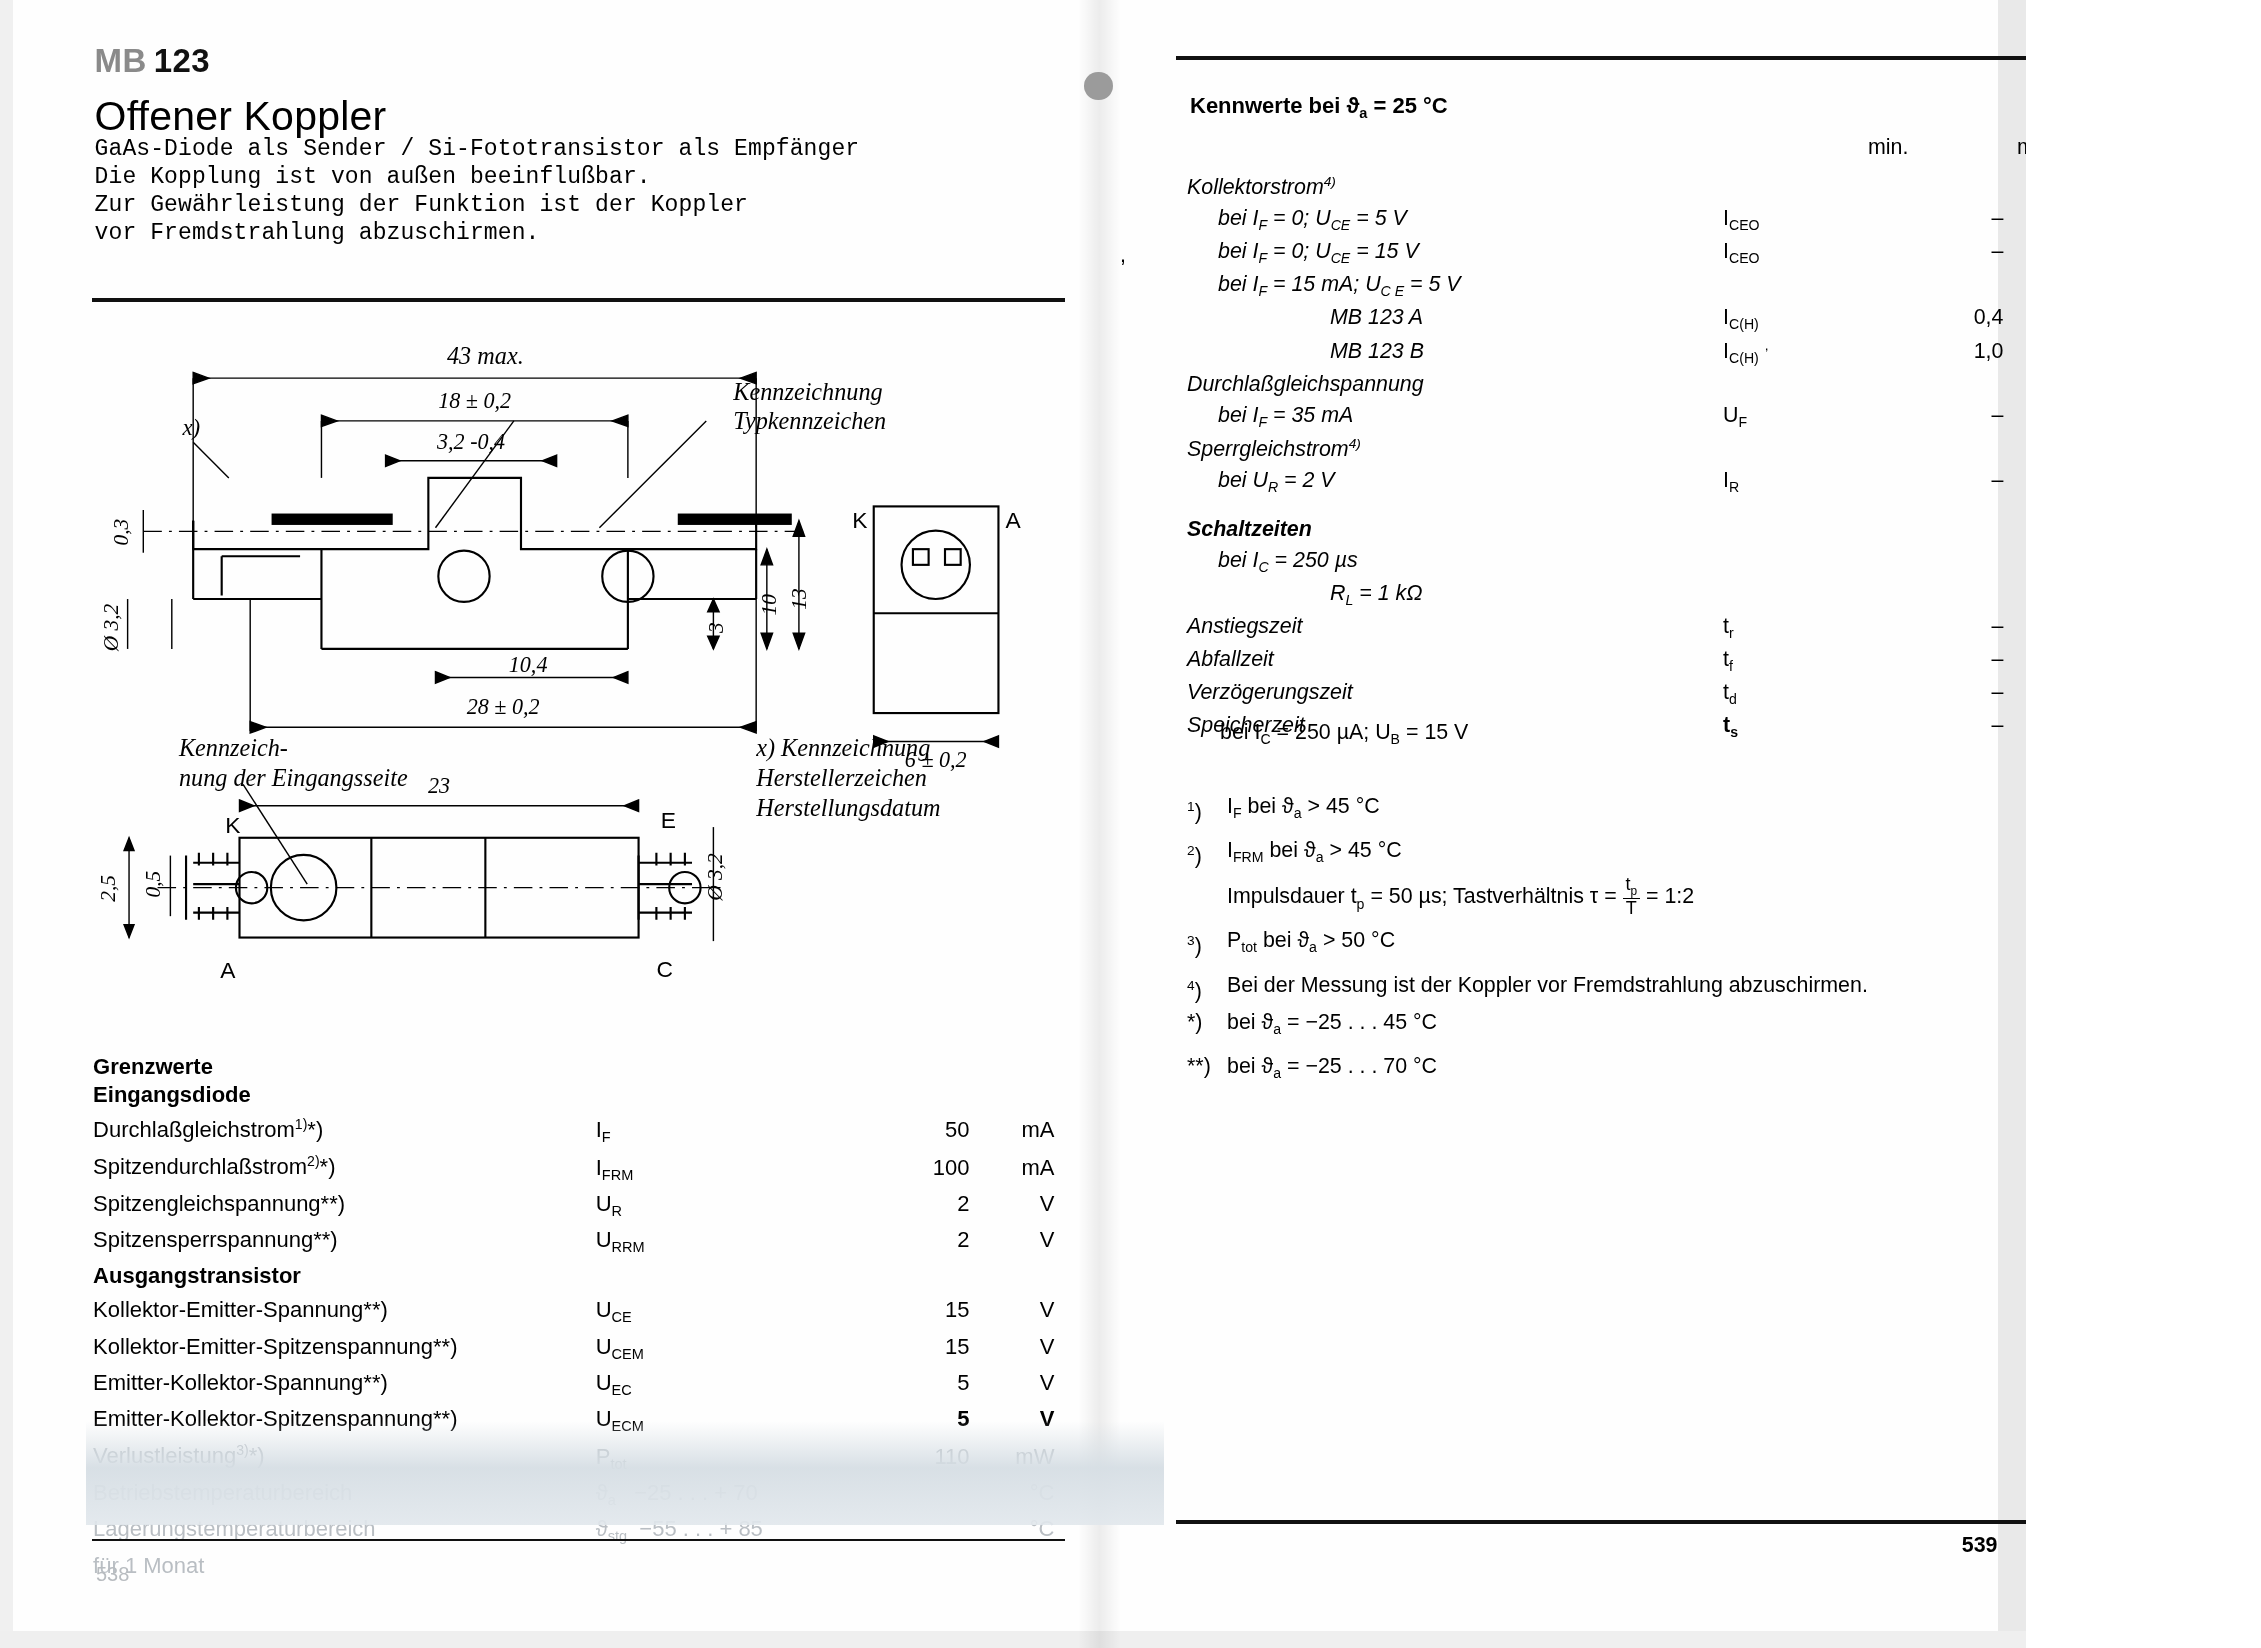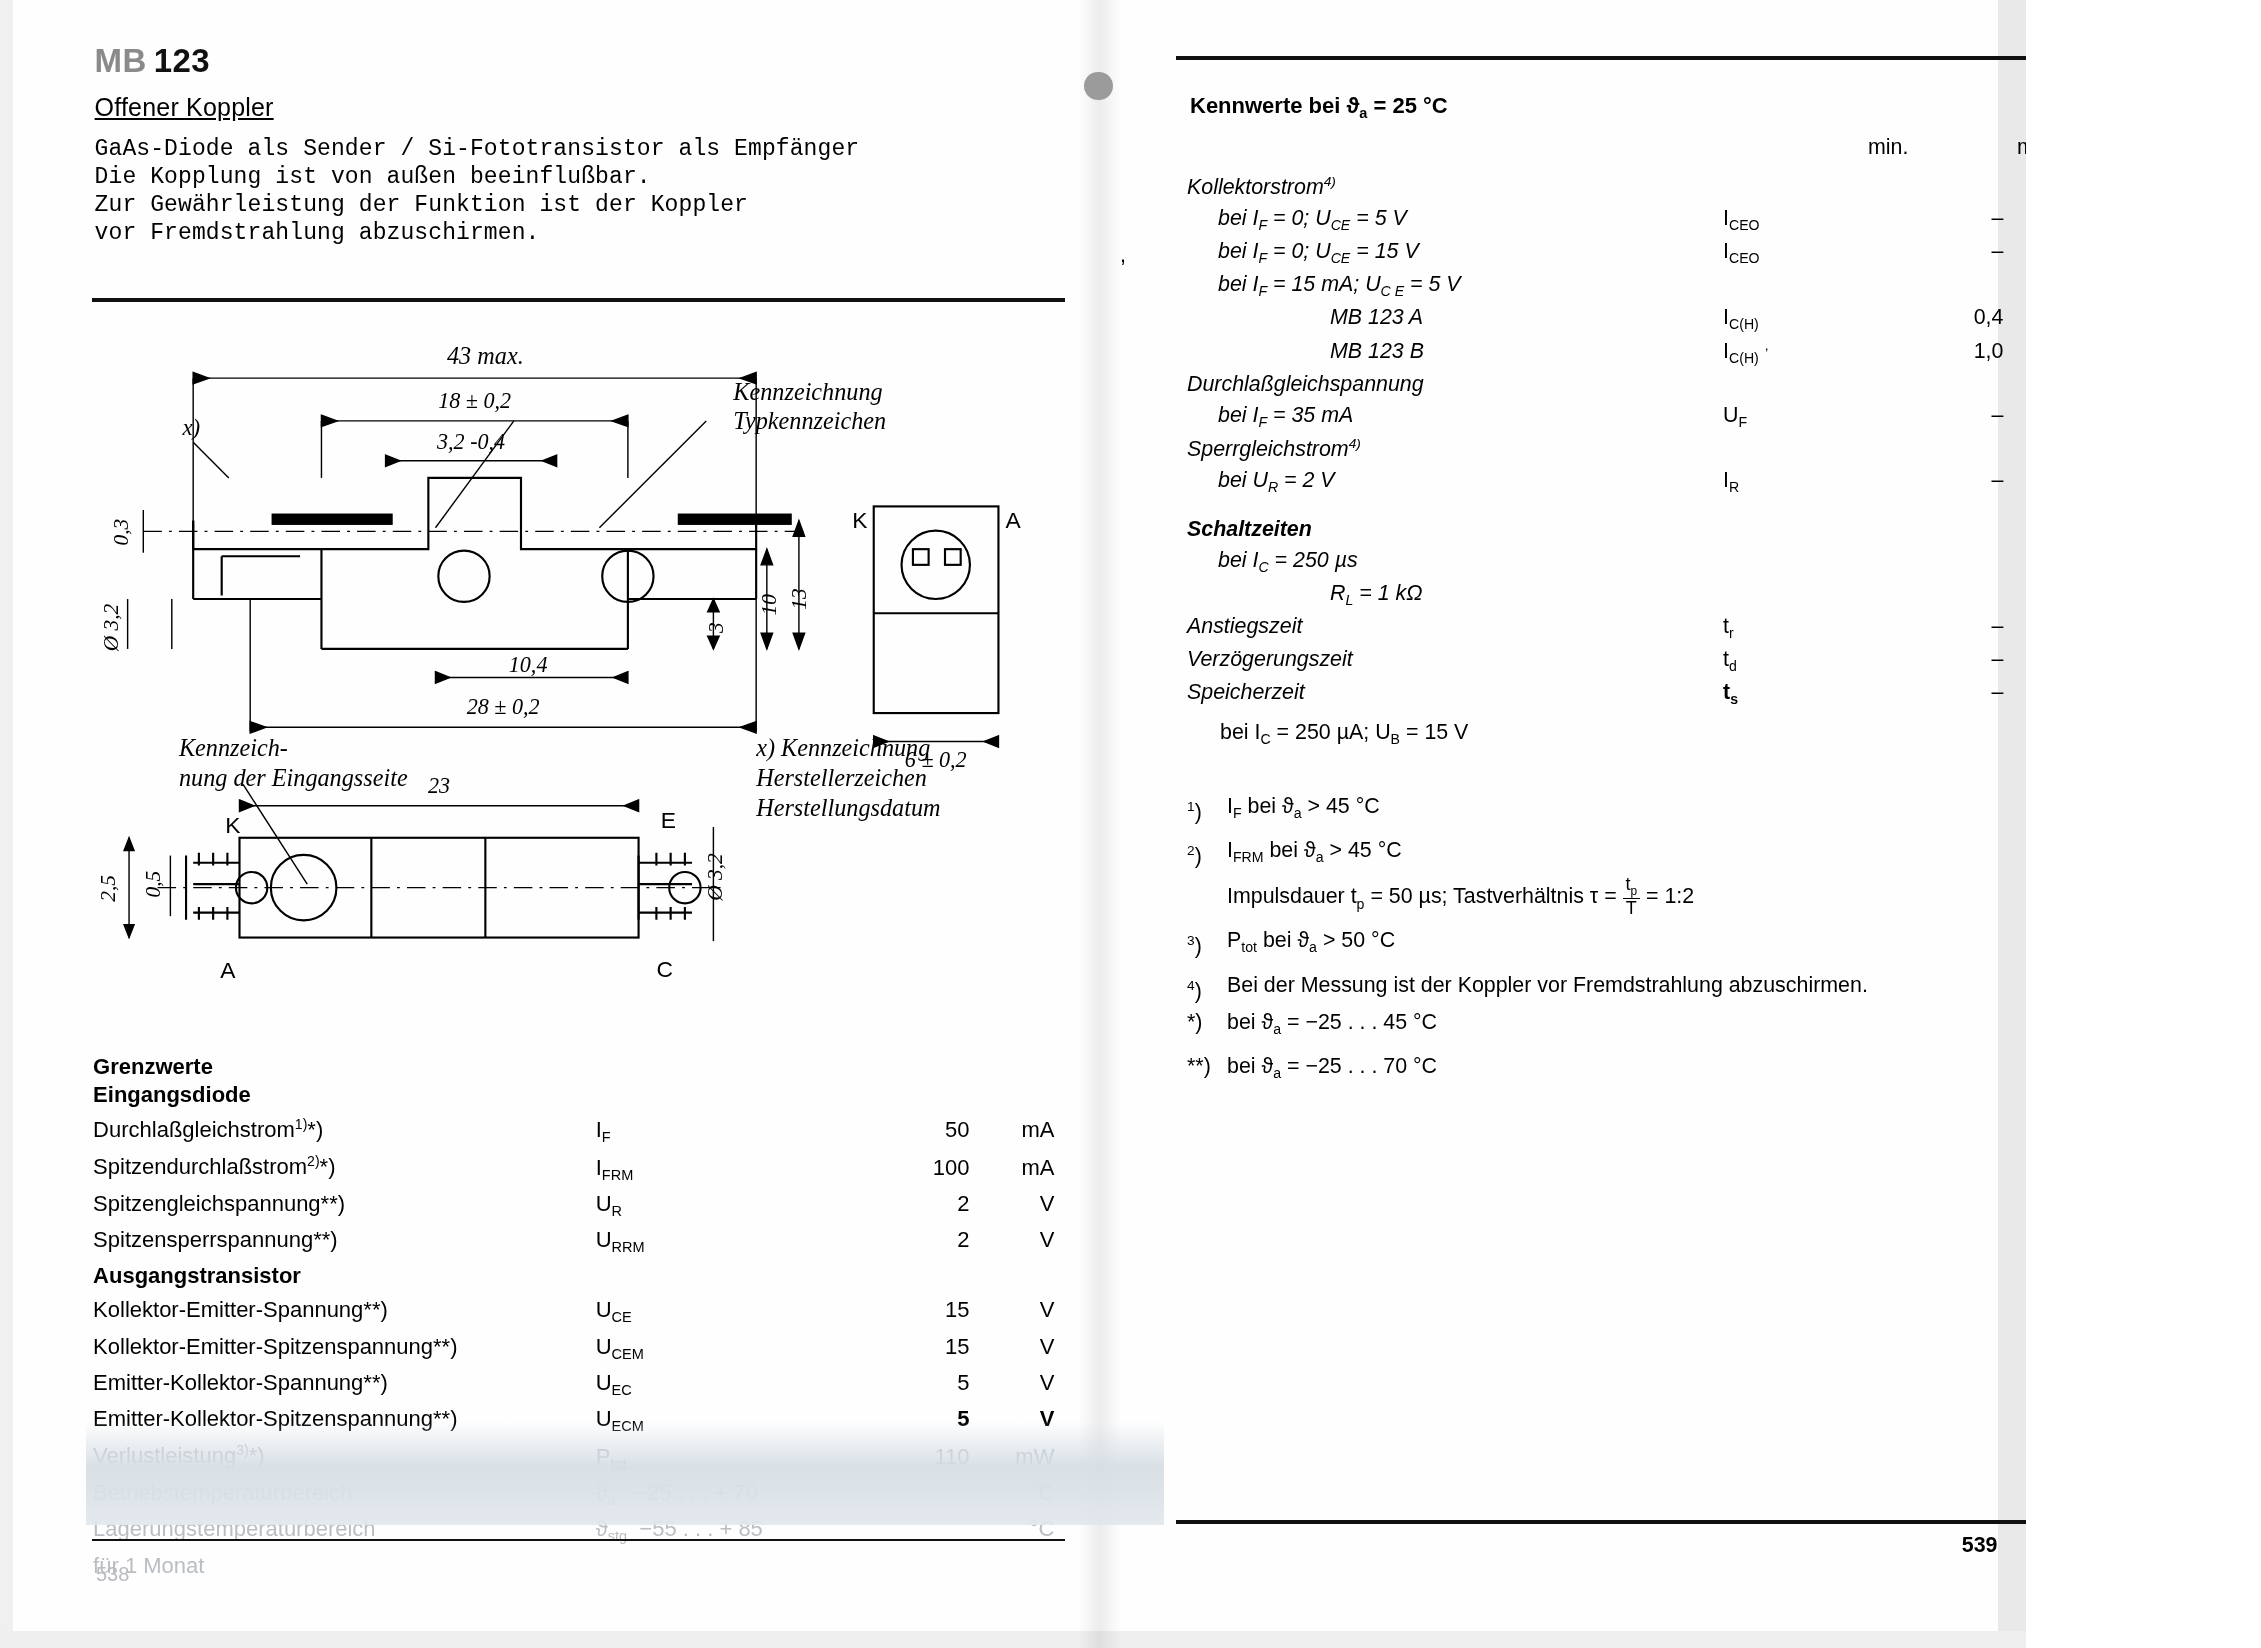--- a/index.html
+++ b/index.html
@@ -19,21 +19,21 @@
 
   .col-left { position:absolute; left:86px; top:28.5px; width:977px; height:1575px; }
 
   
   .title-row { position:absolute; left:8.6px; top:13px; font-size:33px; font-weight:bold; letter-spacing:0.4px; }
   .title-mb { color:#8a8a8a; }
   .title-num { color:#111; margin-left:7.1px; }
 
   .dot-mark { position:absolute; left:998px; top:43px; width:28.5px; height:28.5px; border-radius:50%; background:#9b9b9b; }
 
-  .subtitle { position:absolute; left:8.6px; top:64px; font-size:25px; letter-spacing:0.2px;text-decoration:underline; }
+  .subtitle { position:absolute; left:8.6px; top:64px; font-size:41px; letter-spacing:0.2px; }
   .desc { position:absolute; left:8.6px; top:106px; font-size:23px; line-height:28px; letter-spacing:0.1px;font-family:Liberation Mono, monospace; }
   .desc div { white-space:nowrap; }
   .rule-mid { position:absolute; left:5.7px; top:269px; width:973px; height:4.3px; background:#111; }
   .rule-bottom-left { position:absolute; left:5.7px; top:1510px; width:973px; height:2.9px; background:#111; }
 
   .comma-mark { position:absolute; left:1034px; top:214px; font-size:21.4px; }
 
   
   .drawing { position:absolute; left:0px; top:285px; width:984px; height:734px; }
   .drawing svg { display:block; }
@@ -456,20 +456,27 @@
           <td class="r-unit"></td>
       </tr>
       <tr>
         <td class="r-name">Anstiegszeit</td>
         <td class="r-sym">t<sub>r</sub></td>
         <td class="r-min">–</td>
         <td class="r-max">25</td>
         <td class="r-unit">µs</td>
       </tr>
       <tr>
+        <td class="r-name">Abfallzeit</td>
+        <td class="r-sym">t<sub>f</sub></td>
+        <td class="r-min">–</td>
+        <td class="r-max">25</td>
+        <td class="r-unit">µs</td>
+      </tr>
+      <tr>
         <td class="r-name">Verzögerungszeit</td>
         <td class="r-sym">t<sub>d</sub></td>
         <td class="r-min">–</td>
         <td class="r-max">15</td>
         <td class="r-unit">µs</td>
       </tr>
       <tr>
         <td class="r-name">Speicherzeit</td>
         <td class="r-sym bold">t<sub>s</sub></td>
         <td class="r-min">–</td>

